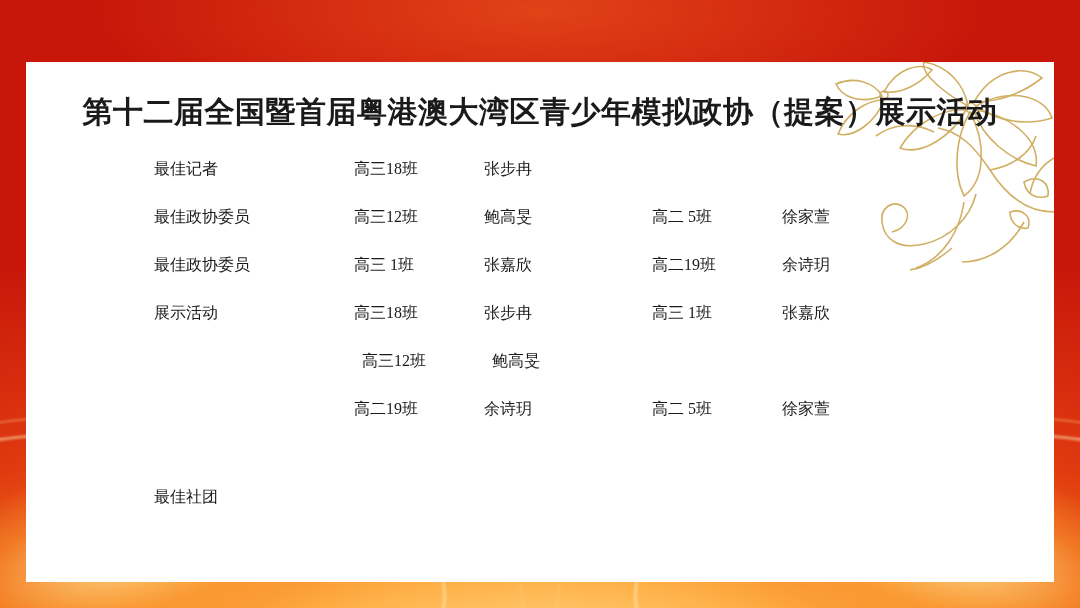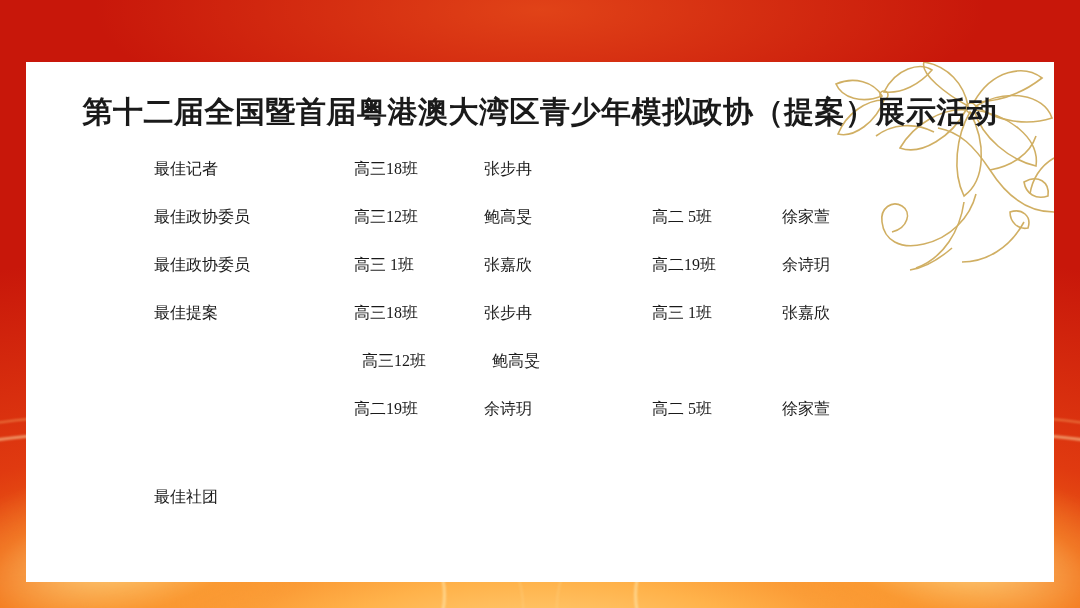--- a/index.html
+++ b/index.html
@@ -170,21 +170,21 @@
 
       <div class="row">
         <span class="c-label">最佳政协委员</span>
         <span class="c-class1">高三 1班</span>
         <span class="c-name1">张嘉欣</span>
         <span class="c-class2">高二19班</span>
         <span class="c-name2">余诗玥</span>
       </div>
 
       <div class="row">
-        <span class="c-label">最佳提案</span>
+        <span class="c-label">展示活动</span>
         <span class="c-class1">高三18班</span>
         <span class="c-name1">张步冉</span>
         <span class="c-class2">高三 1班</span>
         <span class="c-name2">张嘉欣</span>
       </div>
 
       <div class="row">
         <span class="c-label"></span>
         <span class="c-class2">高三12班</span>
         <span class="c-name2">鲍高旻</span>

